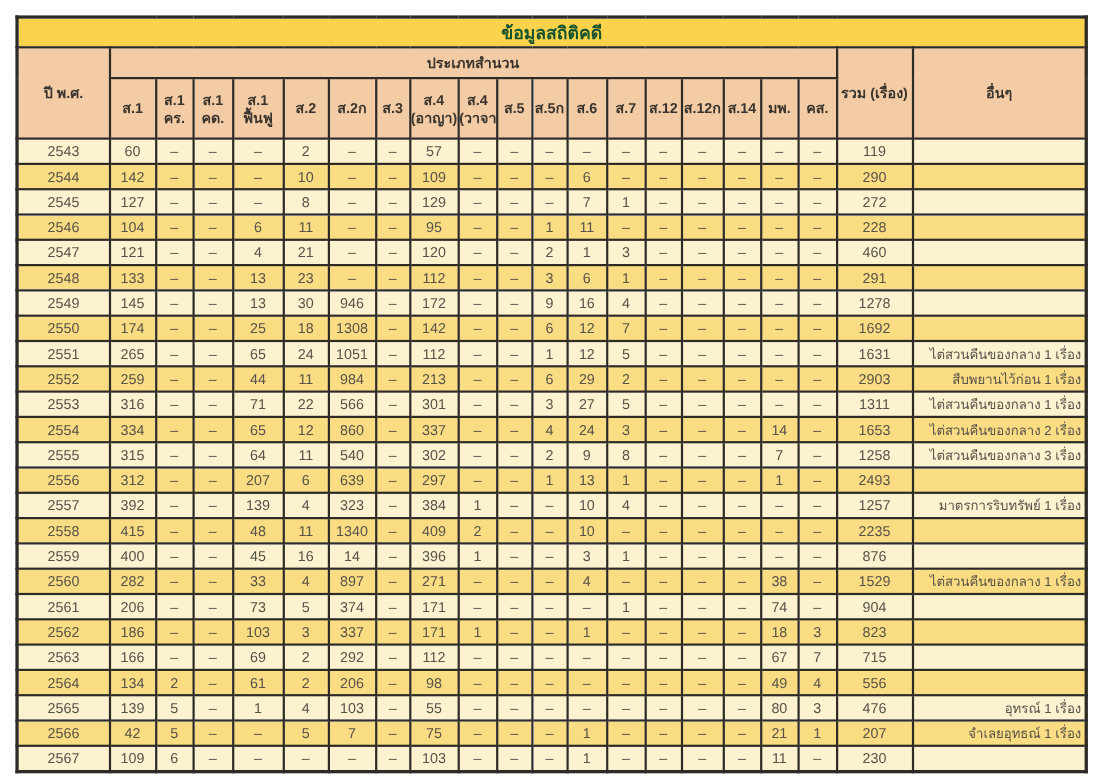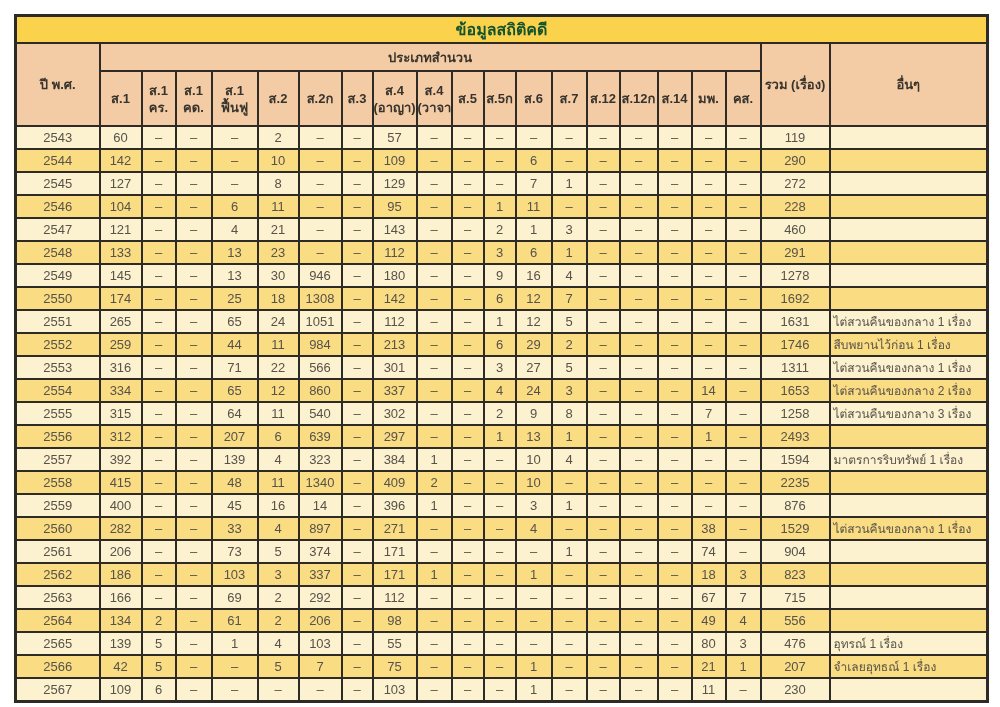--- a/index.html
+++ b/index.html
@@ -57,21 +57,21 @@
   tbody tr { height: 23px; }
   tbody td {
     font-size: 13px;
     color: var(--text);
     text-align: center;
     vertical-align: middle;
   }
   tbody tr.row-light td { background: var(--row-light); }
   tbody tr.row-dark td { background: var(--row-dark); }
   td.other-cell {
-    text-align: left;
+    text-align: right;
     font-size: 12px;
     padding: 0 3px;
   }
 </style>
 </head>
 <body>
 
 <div class="sheet">
   <table class="stat-table">
     <colgroup id="col-group">
@@ -264,21 +264,21 @@
         </tr>
         <tr class="row-light">
           <td>2547</td>
           <td>121</td>
           <td>–</td>
           <td>–</td>
           <td>4</td>
           <td>21</td>
           <td>–</td>
           <td>–</td>
-          <td>143</td>
+          <td>120</td>
           <td>–</td>
           <td>–</td>
           <td>2</td>
           <td>1</td>
           <td>3</td>
           <td>–</td>
           <td>–</td>
           <td>–</td>
           <td>–</td>
           <td>–</td>
@@ -310,21 +310,21 @@
         </tr>
         <tr class="row-light">
           <td>2549</td>
           <td>145</td>
           <td>–</td>
           <td>–</td>
           <td>13</td>
           <td>30</td>
           <td>946</td>
           <td>–</td>
-          <td>180</td>
+          <td>172</td>
           <td>–</td>
           <td>–</td>
           <td>9</td>
           <td>16</td>
           <td>4</td>
           <td>–</td>
           <td>–</td>
           <td>–</td>
           <td>–</td>
           <td>–</td>
@@ -390,21 +390,21 @@
           <td>–</td>
           <td>–</td>
           <td>6</td>
           <td>29</td>
           <td>2</td>
           <td>–</td>
           <td>–</td>
           <td>–</td>
           <td>–</td>
           <td>–</td>
-          <td>1746</td>
+          <td>2903</td>
           <td class="other-cell">สืบพยานไว้ก่อน 1 เรื่อง</td>
         </tr>
         <tr class="row-light">
           <td>2553</td>
           <td>316</td>
           <td>–</td>
           <td>–</td>
           <td>71</td>
           <td>22</td>
           <td>566</td>
@@ -505,21 +505,21 @@
           <td>1</td>
           <td>–</td>
           <td>–</td>
           <td>10</td>
           <td>4</td>
           <td>–</td>
           <td>–</td>
           <td>–</td>
           <td>–</td>
           <td>–</td>
-          <td>1594</td>
+          <td>1257</td>
           <td class="other-cell">มาตรการริบทรัพย์ 1 เรื่อง</td>
         </tr>
         <tr class="row-dark">
           <td>2558</td>
           <td>415</td>
           <td>–</td>
           <td>–</td>
           <td>48</td>
           <td>11</td>
           <td>1340</td>

